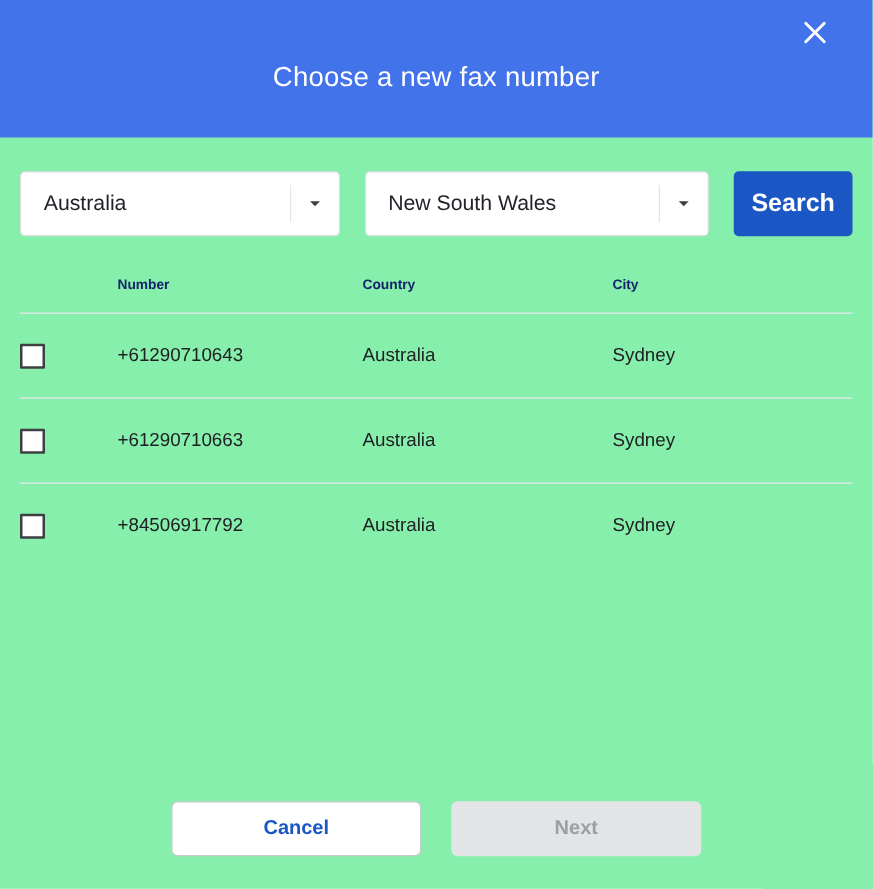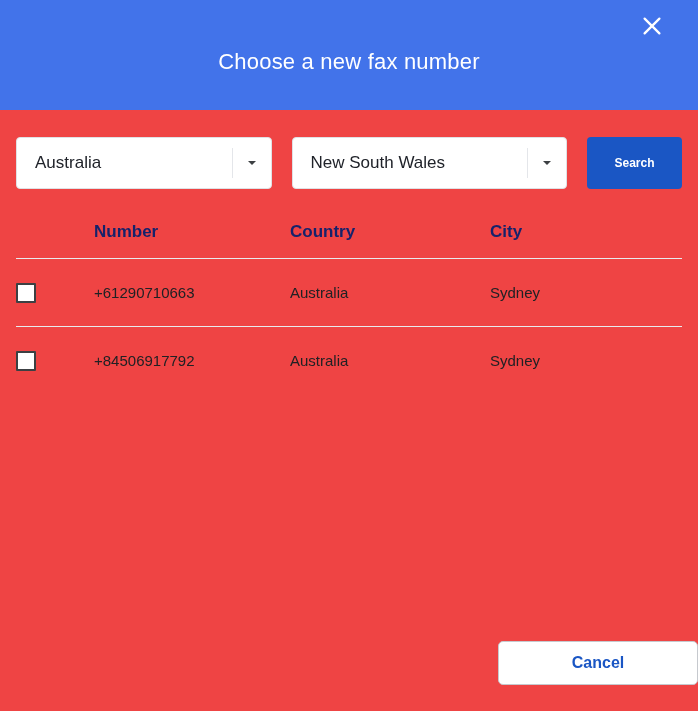--- a/index.html
+++ b/index.html
@@ -11,21 +11,21 @@
     height: 711px;
     background: #ffffff;
     font-family: "Liberation Sans", sans-serif;
     -webkit-font-smoothing: antialiased;
     overflow: hidden;
   }
   .dialog {
     position: relative;
     width: 698px;
     height: 711px;
-    background: #ef4444;
+    background: #86efac;
     display: flex;
     flex-direction: column;
   }
 
   
   .dialog-header {
     position: relative;
     height: 110px;
     background: #4273ea;
     flex: 0 0 auto;
@@ -112,21 +112,21 @@
     border-left: 4px solid transparent;
     border-right: 4px solid transparent;
     border-top: 4px solid #3c4043;
   }
   .search-btn {
     width: 95px;
     height: 52px;
     flex: 0 0 auto;
     background: #1a56c4;
     color: #ffffff;
-    font-size: 12px;
+    font-size: 20px;
     font-weight: 700;
     border: none;
     border-radius: 4px;
     cursor: pointer;
     font-family: "Liberation Sans", sans-serif;
     margin-left: auto;
   }
 
   
   .table-wrap {
@@ -136,21 +136,21 @@
     margin-top: 33px;
     overflow: hidden;
   }
   .table {
     width: 100%;
     border-collapse: collapse;
     table-layout: fixed;
   }
   .table th {
     text-align: left;
-    font-size: 17px;
+    font-size: 11px;
     font-weight: 700;
     color: #16226b;
     padding: 0 0 16px 0;
     border-bottom: 1px solid #e8eaed;
   }
   .table td {
     font-size: 15px;
     color: #202124;
     height: 67px;
     padding: 0;
@@ -175,21 +175,21 @@
     display: block;
     cursor: pointer;
   }
 
   
   .dialog-footer {
     flex: 0 0 auto;
     height: 90px;
     display: flex;
     align-items: center;
-    justify-content: flex-end;
+    justify-content: center;
     gap: 24px;
     padding-bottom: 6px;
     box-sizing: border-box;
   }
   .btn {
     width: 200px;
     height: 44px;
     border-radius: 5px;
     font-size: 16px;
     font-weight: 700;
@@ -254,33 +254,42 @@
           <th class="col-number">Number</th>
           <th class="col-country">Country</th>
           <th class="col-city">City</th>
         </tr>
       </thead>
       <tbody>
         <tr>
           <td class="cell-check">
             <span class="checkbox"></span>
           </td>
+          <td>+61290710643</td>
+          <td>Australia</td>
+          <td>Sydney</td>
+        </tr>
+        <tr>
+          <td class="cell-check">
+            <span class="checkbox"></span>
+          </td>
           <td>+61290710663</td>
           <td>Australia</td>
           <td>Sydney</td>
         </tr>
         <tr>
           <td class="cell-check">
             <span class="checkbox"></span>
           </td>
           <td>+84506917792</td>
           <td>Australia</td>
           <td>Sydney</td>
         </tr>
       </tbody>
     </table>
   </div>
 
   <div class="dialog-footer">
     <button class="btn btn-cancel">Cancel</button>
+    <button class="btn btn-next" disabled="">Next</button>
   </div>
 
 </div>
 
 </body></html>

